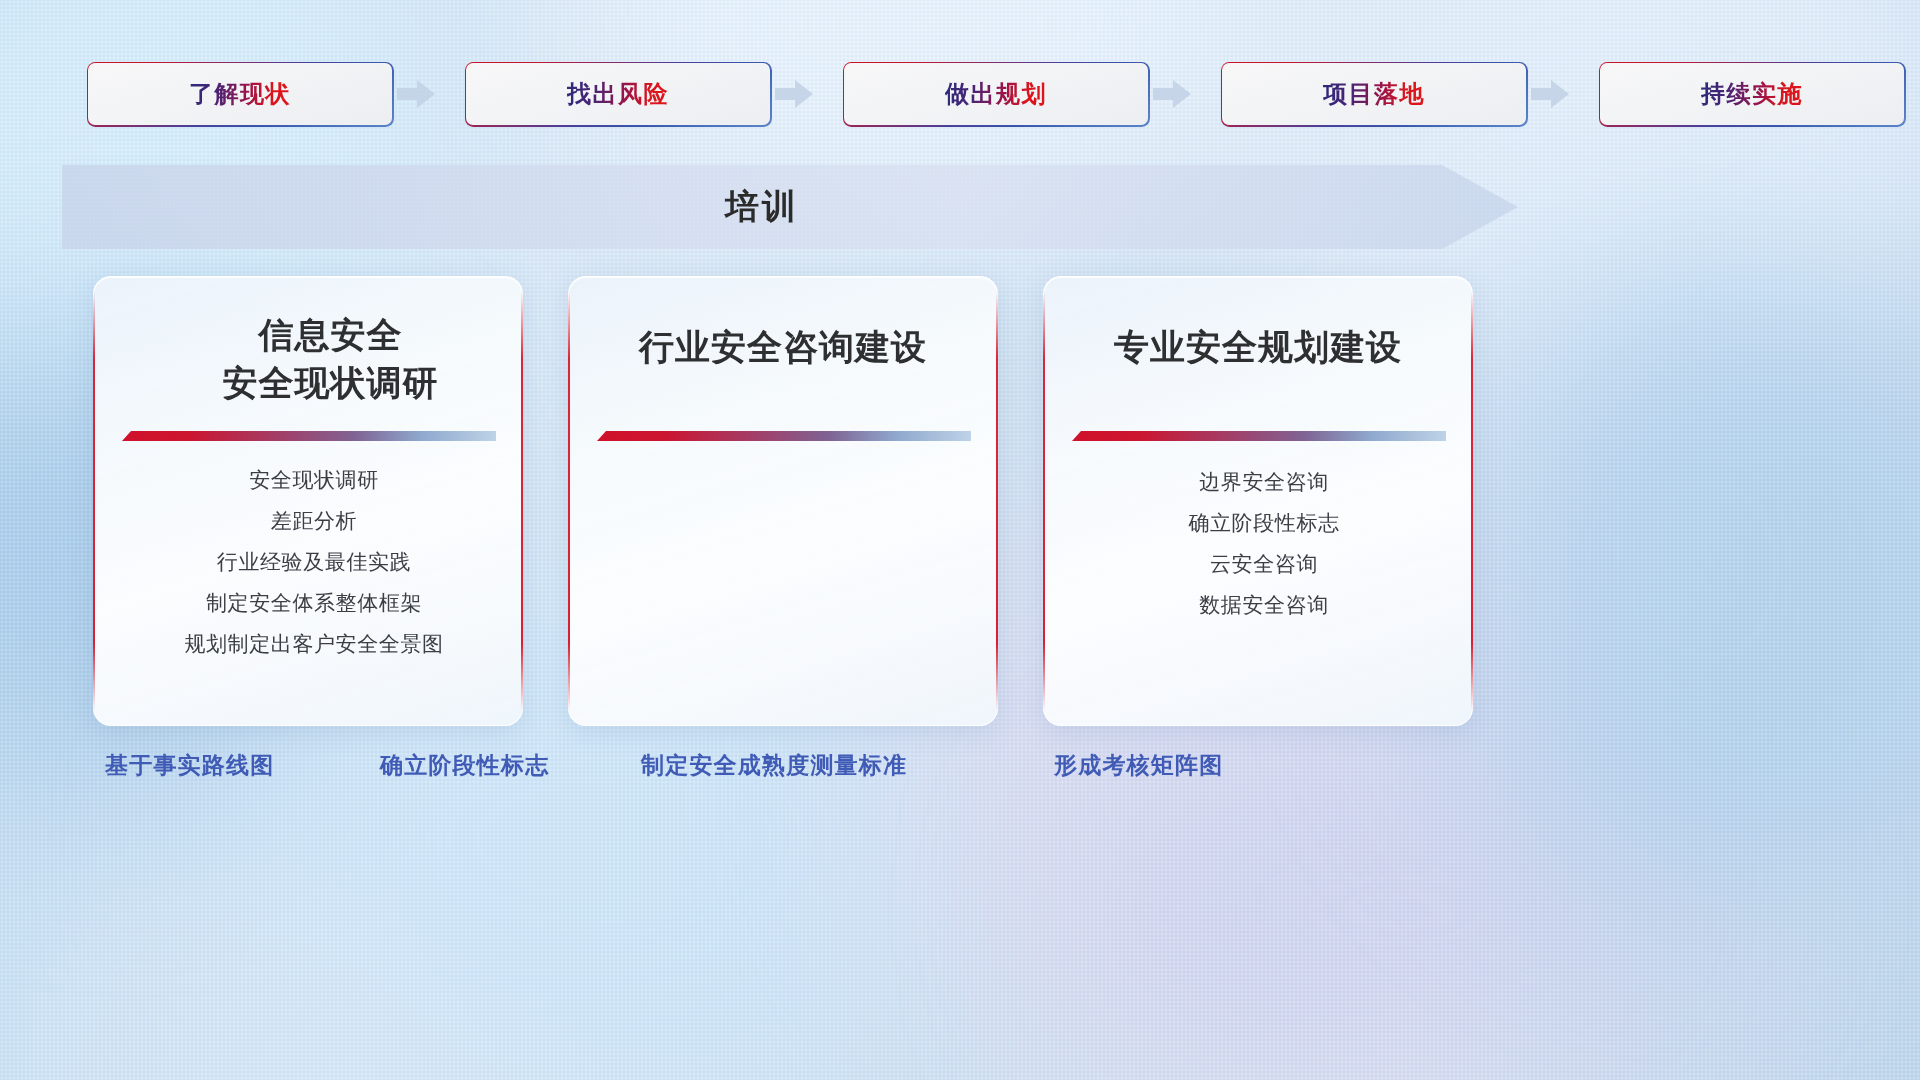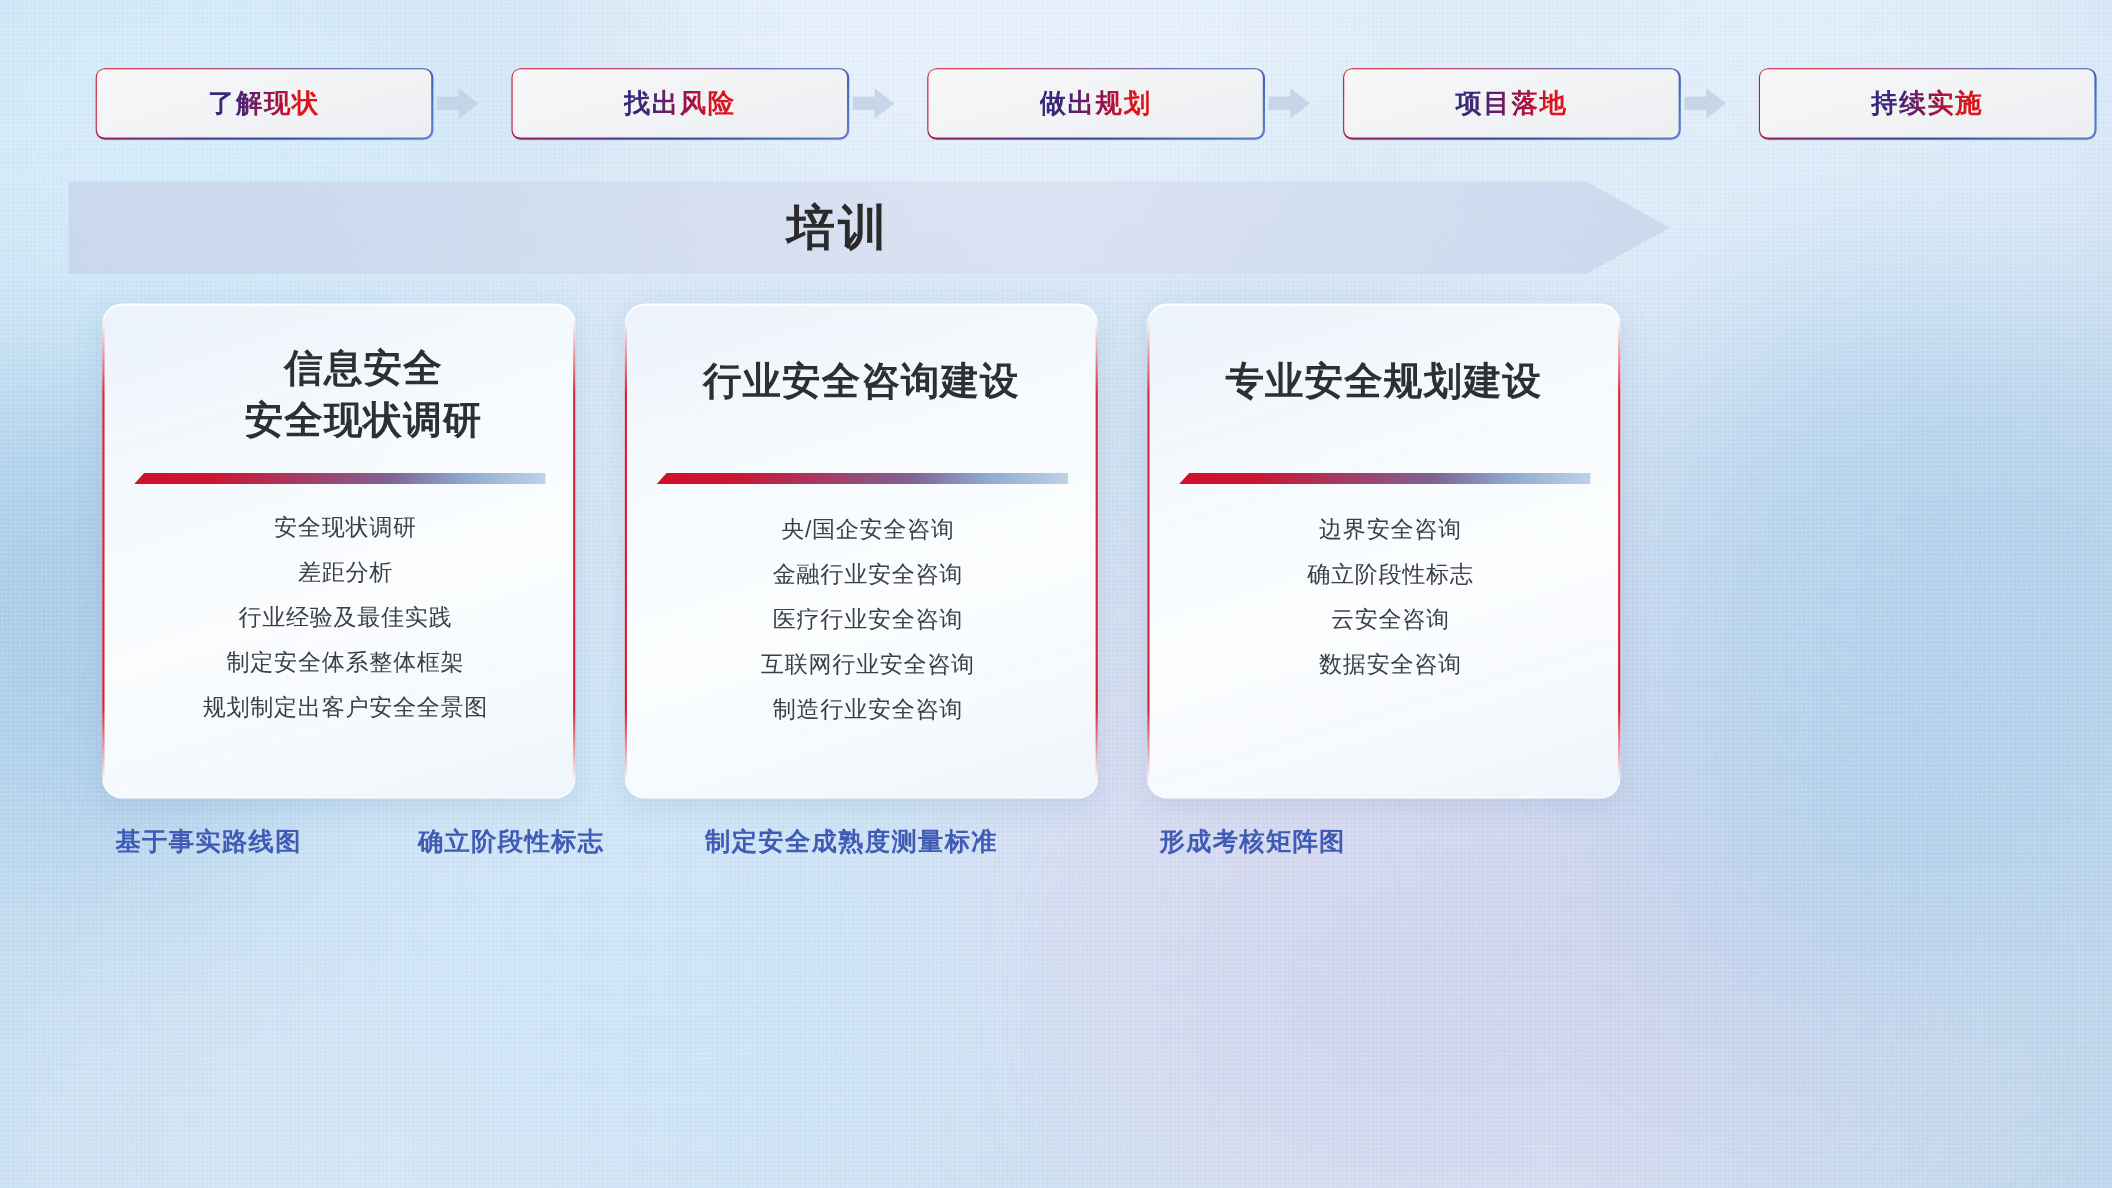--- a/index.html
+++ b/index.html
@@ -92,21 +92,21 @@
   .step-arrow svg{ display:block; }
 
   
   .banner{
     position:absolute; left:62px; top:165px; width:1456px; height:84px;
   }
   .banner-shape{ position:absolute; inset:0; }
   .banner-text{
     position:absolute; left:0; top:0; width:1400px; height:84px;
     display:flex; align-items:center; justify-content:center;
-    font-size:44px; font-weight:700; color:#2b2b2b; letter-spacing:3px;
+    font-size:34px; font-weight:700; color:#2b2b2b; letter-spacing:3px;
   }
 
   
   .cards{
     position:absolute; left:0; top:276px; width:1920px; height:450px;
   }
   .card{
     position:absolute; top:0; width:430px; height:450px;
     border-radius:18px;
     background:linear-gradient(163deg,
@@ -290,27 +290,20 @@
                 <stop offset="0" stop-color="#d0112b"></stop>
                 <stop offset="0.18" stop-color="#cc1530"></stop>
                 <stop offset="0.40" stop-color="#a63a63"></stop>
                 <stop offset="0.62" stop-color="#7f6394"></stop>
                 <stop offset="0.80" stop-color="#8fa8cd"></stop>
                 <stop offset="1" stop-color="#bed3e8"></stop>
               </linearGradient>
             </defs>
             <path d="M9,0 H374 V10 H0 Z" fill="url(#dv1)"></path>
           </svg></div>
-        <div class="card-list" style="top: 184px;">
-          <div class="card-list-item">央/国企安全咨询</div>
-          <div class="card-list-item">金融行业安全咨询</div>
-          <div class="card-list-item">医疗行业安全咨询</div>
-          <div class="card-list-item">互联网行业安全咨询</div>
-          <div class="card-list-item">制造行业安全咨询</div>
-        </div>
       </div>
       <div class="card card3">
         <div class="card-edge left"></div>
         <div class="card-edge right"></div>
         <div class="card-title" style="top: 46px;">
           <div>专业安全规划建设</div>
         </div>
         <div class="card-div" style="top: 150px;"><svg width="374" height="10" viewBox="0 0 374 10" preserveAspectRatio="none">
             <defs>
               <linearGradient id="dv2" x1="0" y1="0" x2="1" y2="0">

